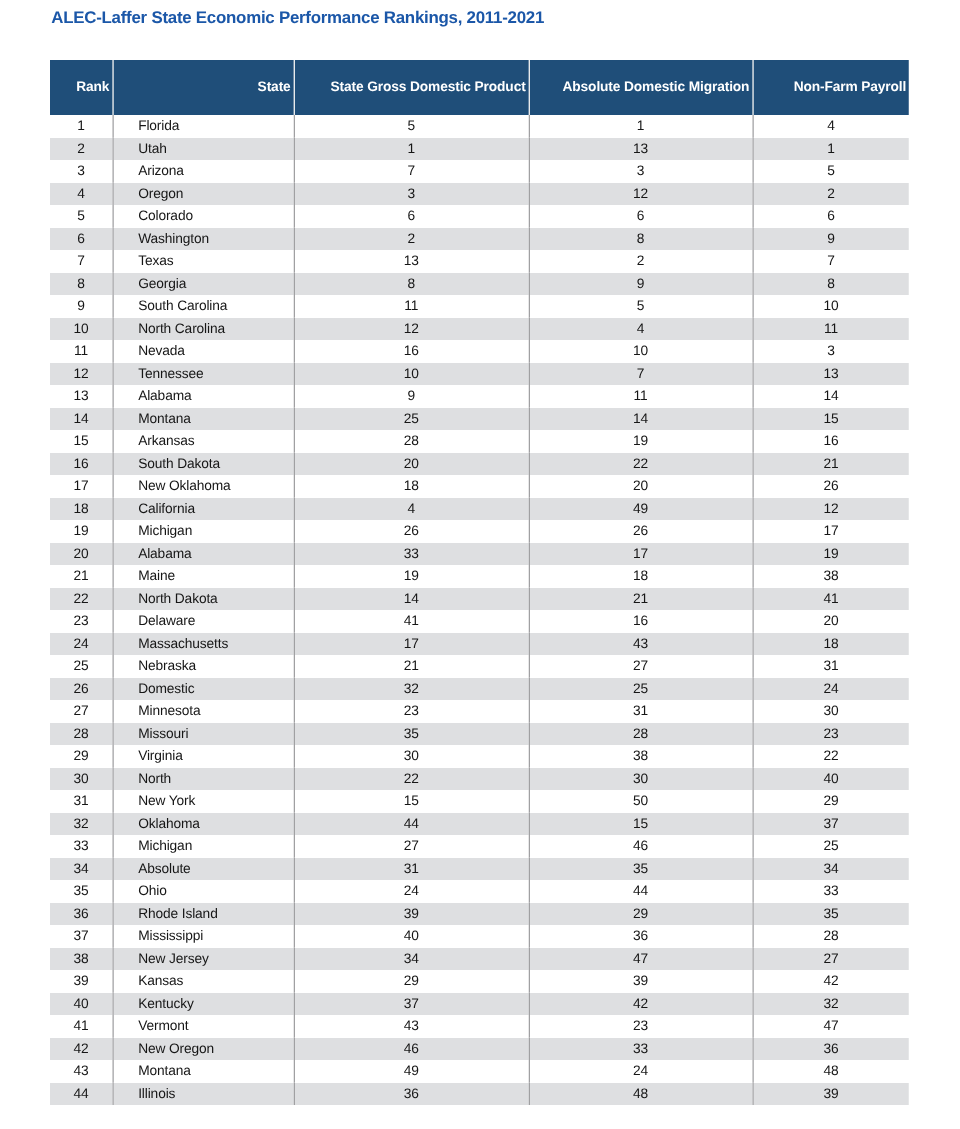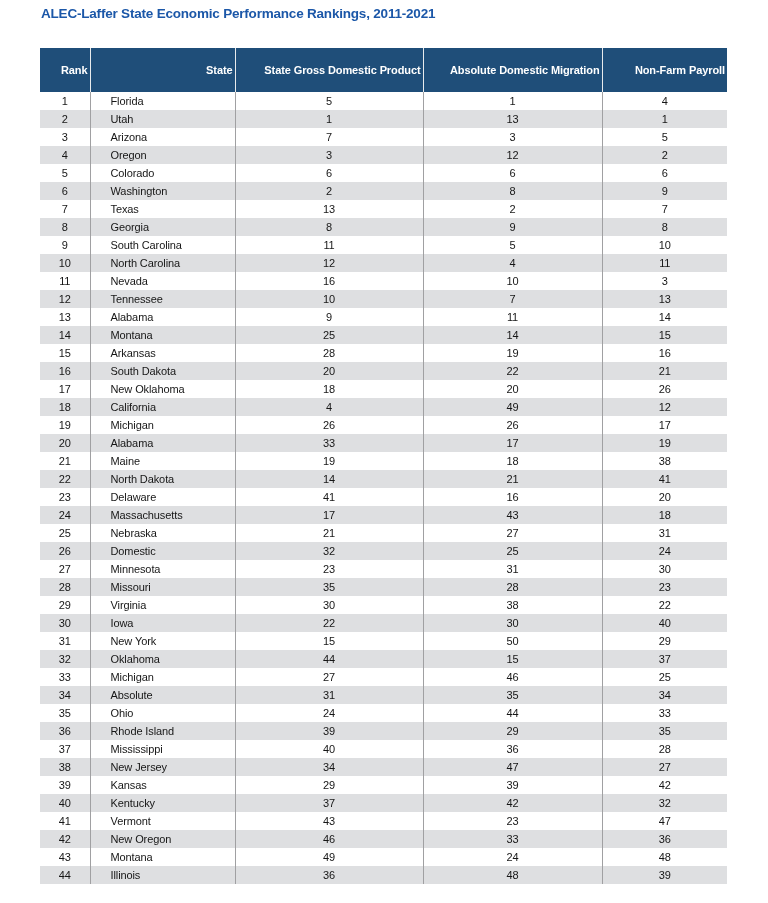--- a/index.html
+++ b/index.html
@@ -295,21 +295,21 @@
   </tr>
         <tr>
     <td class="c-rank">29</td>
     <td class="c-state">Virginia</td>
     <td class="c-num">30</td>
     <td class="c-num">38</td>
     <td class="c-num">22</td>
   </tr>
         <tr>
     <td class="c-rank">30</td>
-    <td class="c-state">Iowa</td>
+    <td class="c-state">North</td>
     <td class="c-num">22</td>
     <td class="c-num">30</td>
     <td class="c-num">40</td>
   </tr>
         <tr>
     <td class="c-rank">31</td>
     <td class="c-state">New York</td>
     <td class="c-num">15</td>
     <td class="c-num">50</td>
     <td class="c-num">29</td>

